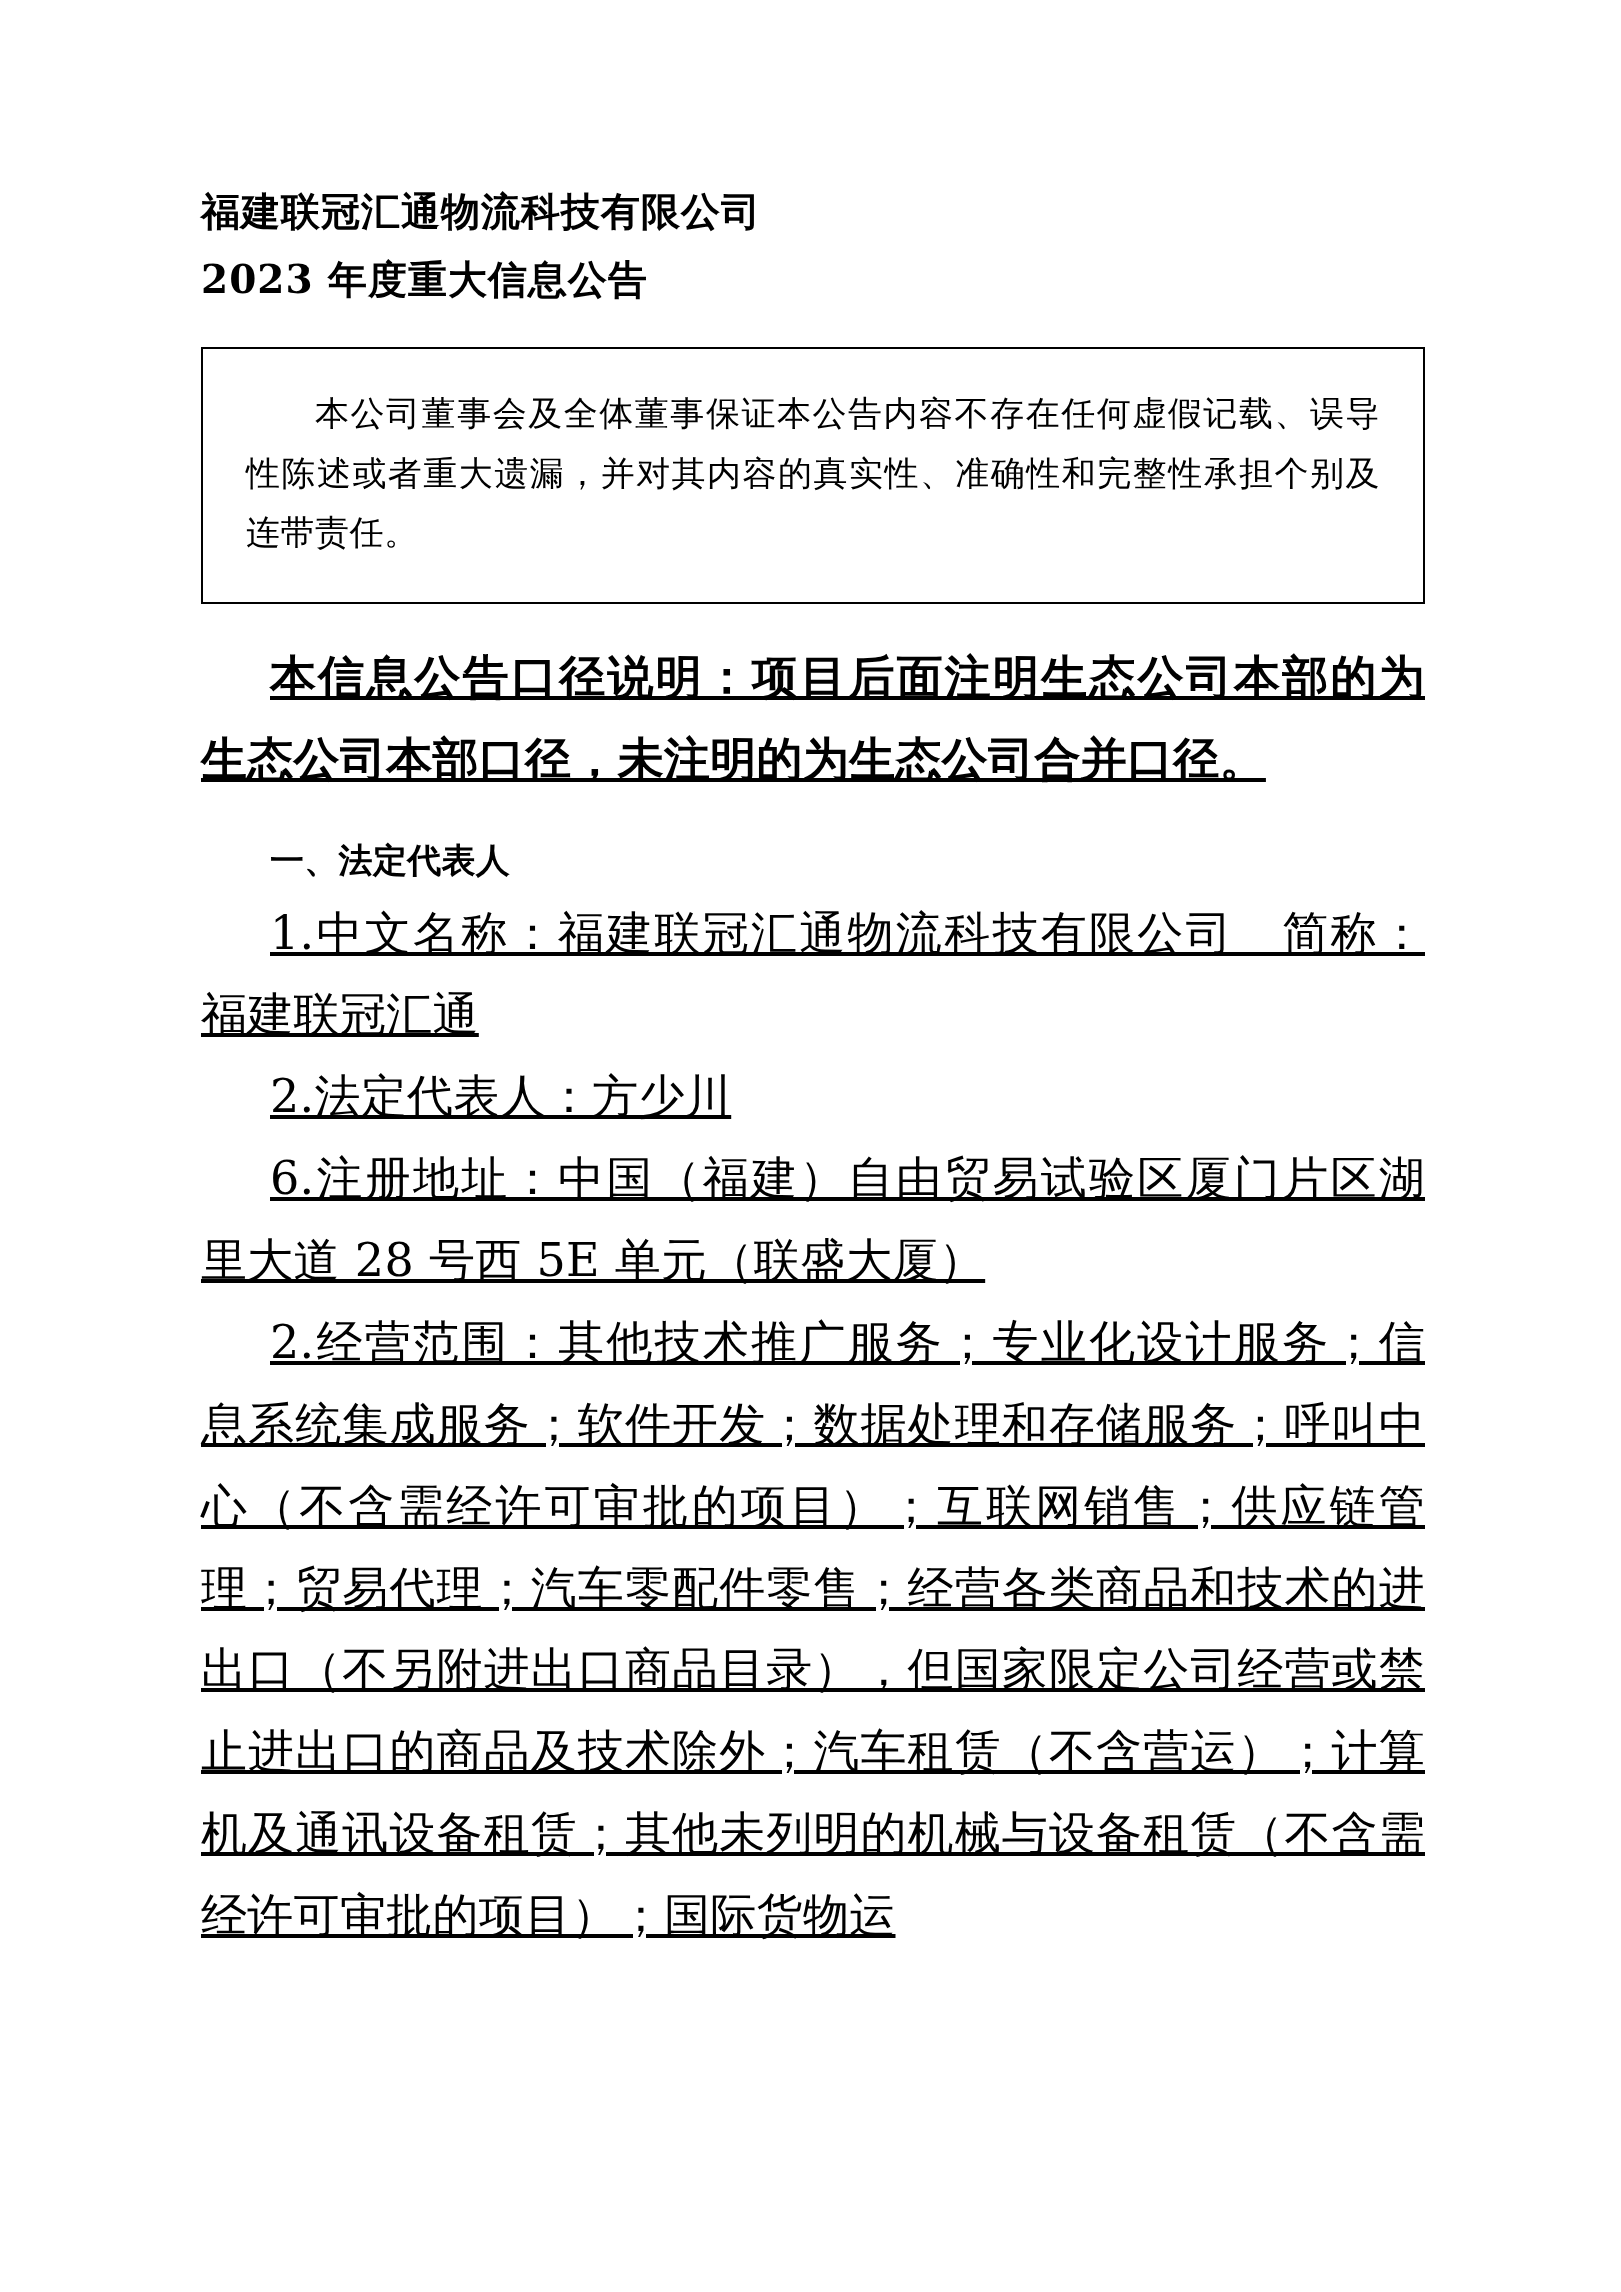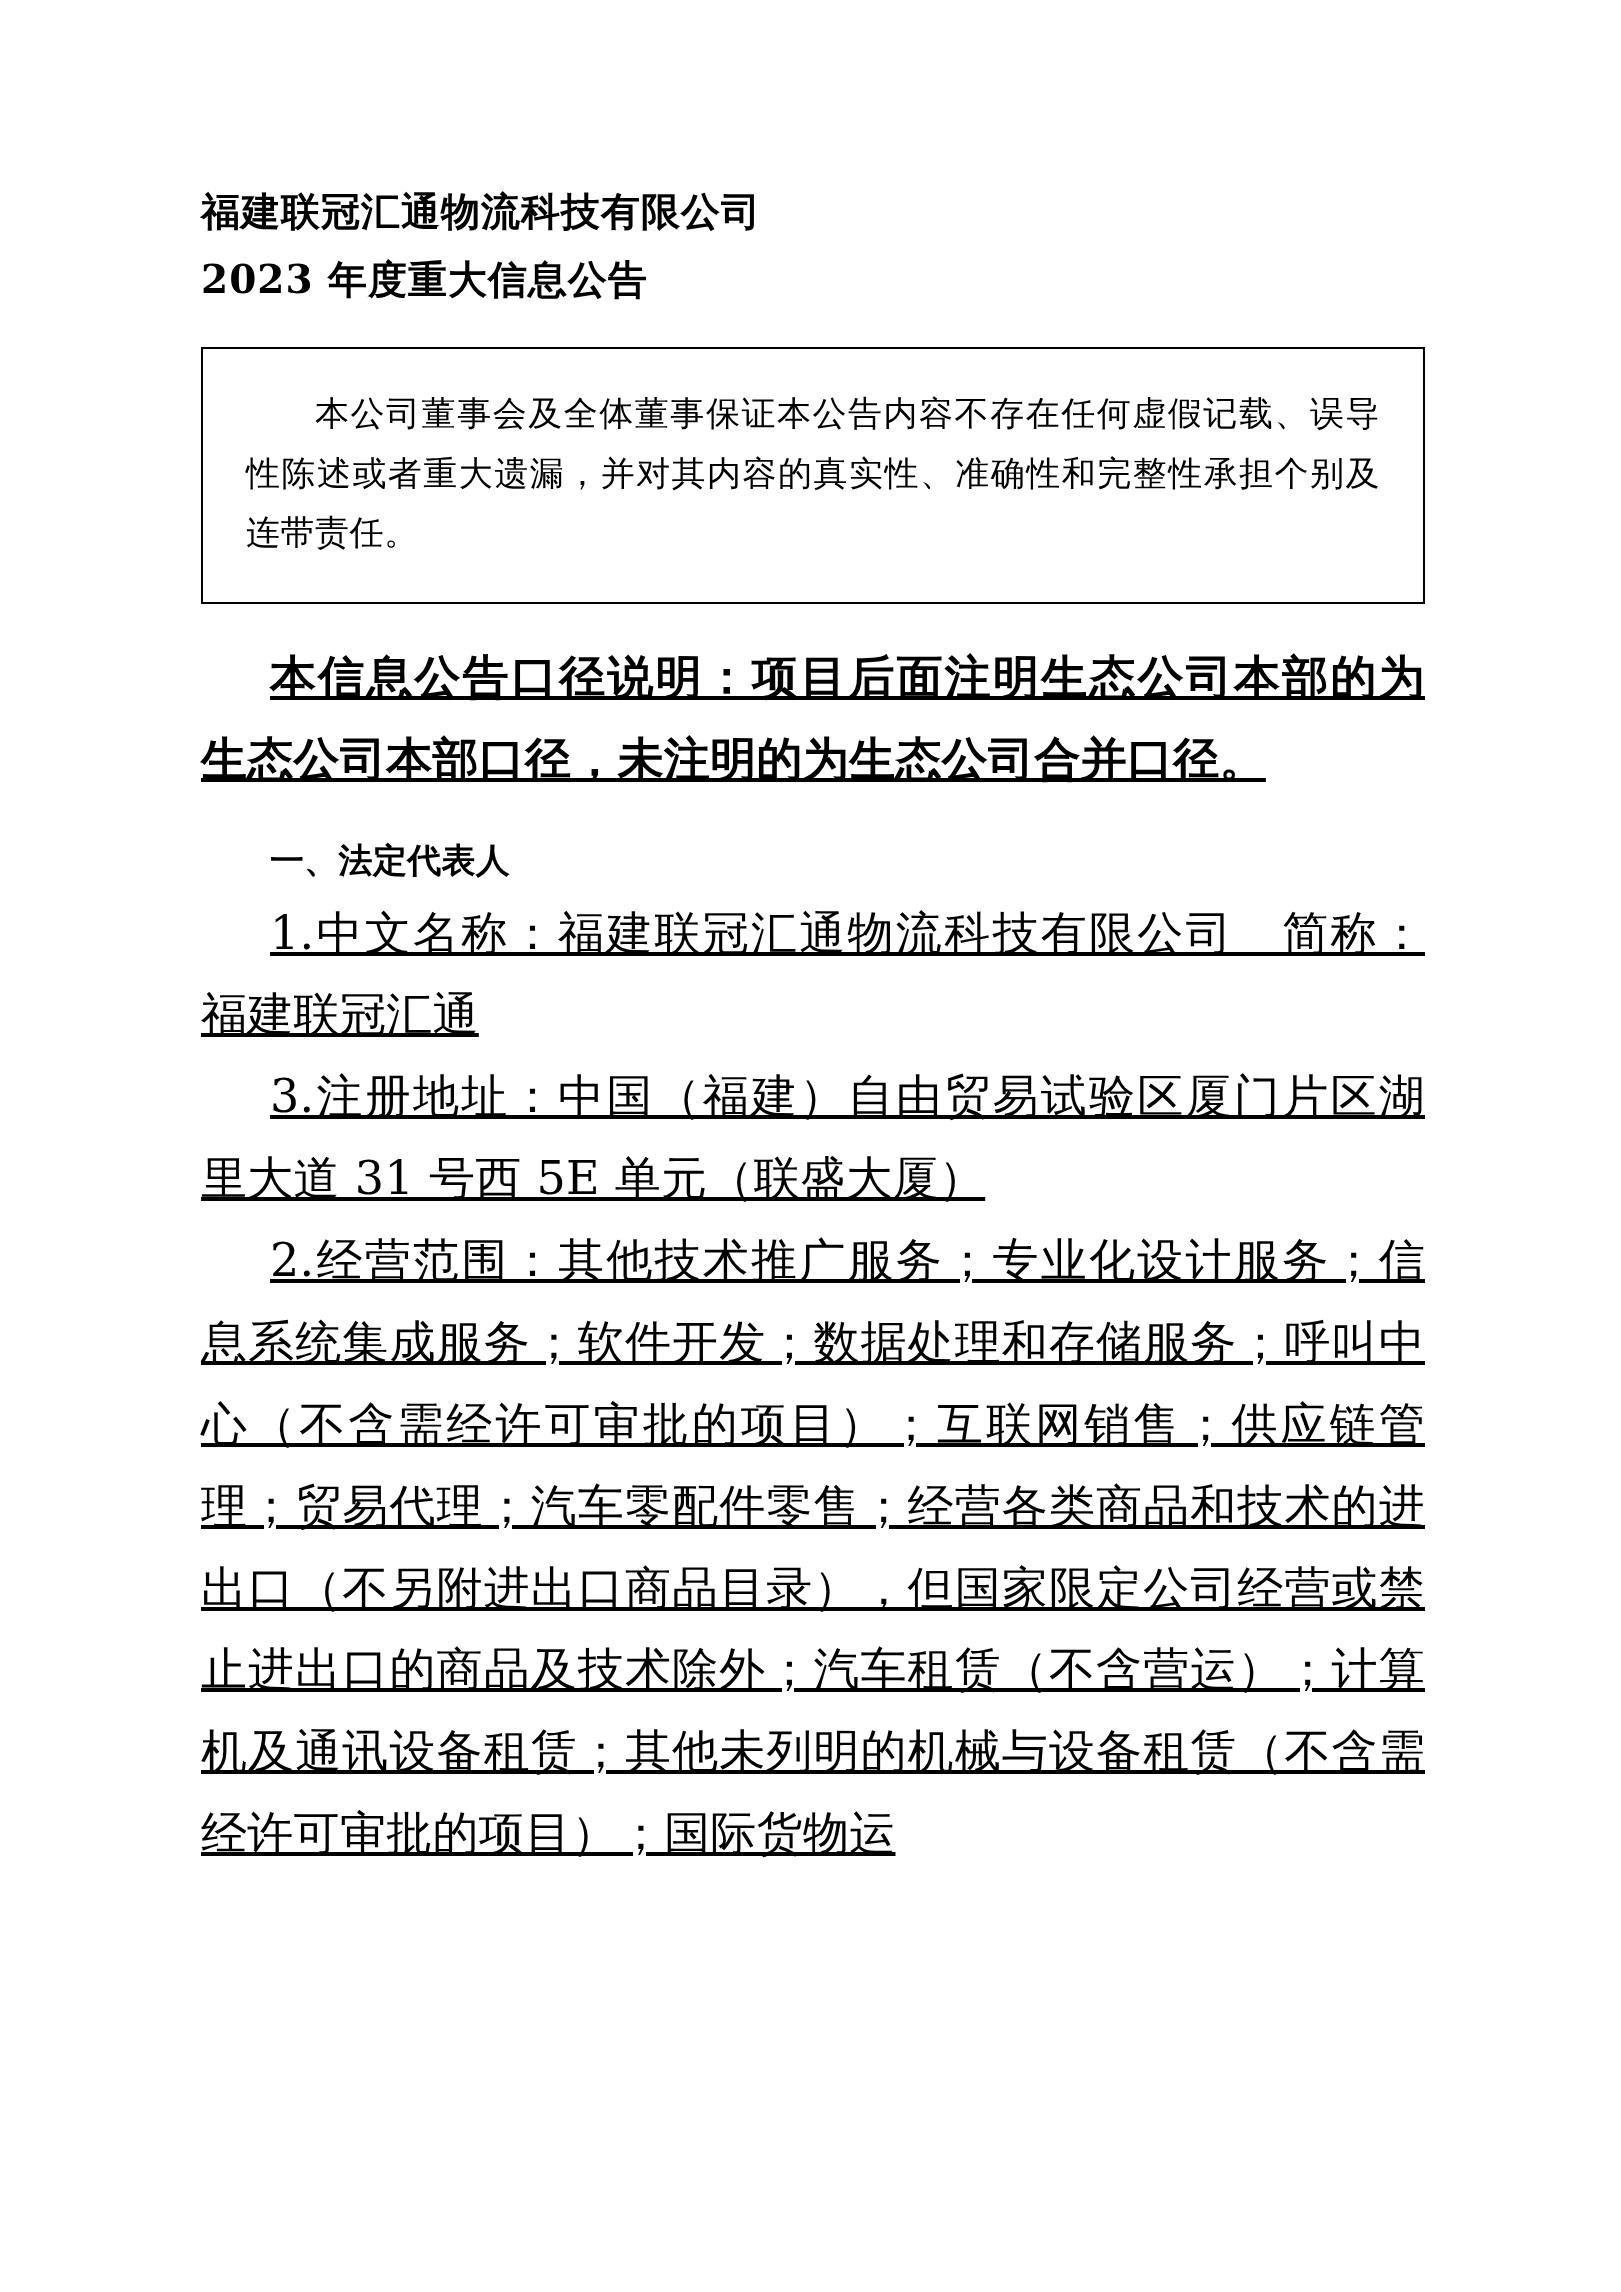--- a/index.html
+++ b/index.html
@@ -84,17 +84,18 @@
 
   <div class="notice-box">
     <p>本公司董事会及全体董事保证本公告内容不存在任何虚假记载、误导性陈述或者重大遗漏，并对其内容的真实性、准确性和完整性承担个别及连带责任。</p>
   </div>
 
   <p class="para scope-note">本信息公告口径说明：项目后面注明生态公司本部的为生态公司本部口径，未注明的为生态公司合并口径。</p>
 
   <div class="section-heading">一、法定代表人</div>
 
   <p class="para item item-first">1.中文名称：福建联冠汇通物流科技有限公司　简称：福建联冠汇通</p>
-  <p class="para item">3.注册地址：中国（福建）自由贸易试验区厦门片区湖里大道 31 号西 5E 单元（联盛大厦）</p>
+  <p class="para item">2.法定代表人：方少川</p>
+  <p class="para item">6.注册地址：中国（福建）自由贸易试验区厦门片区湖里大道 28 号西 5E 单元（联盛大厦）</p>
   <p class="para item">2.经营范围：其他技术推广服务；专业化设计服务；信息系统集成服务；软件开发；数据处理和存储服务；呼叫中心（不含需经许可审批的项目）；互联网销售；供应链管理；贸易代理；汽车零配件零售；经营各类商品和技术的进出口（不另附进出口商品目录），但国家限定公司经营或禁止进出口的商品及技术除外；汽车租赁（不含营运）；计算机及通讯设备租赁；其他未列明的机械与设备租赁（不含需经许可审批的项目）；国际货物运</p>
 
 </div>
 
 
 </body></html>

